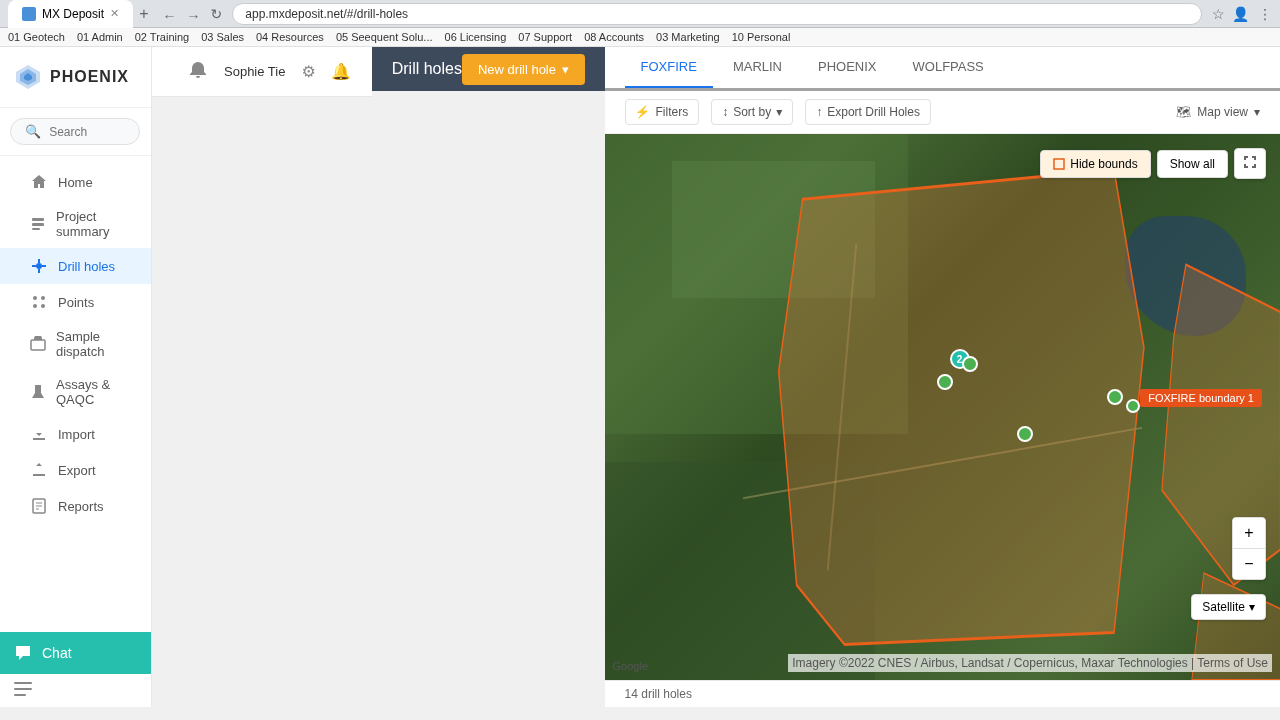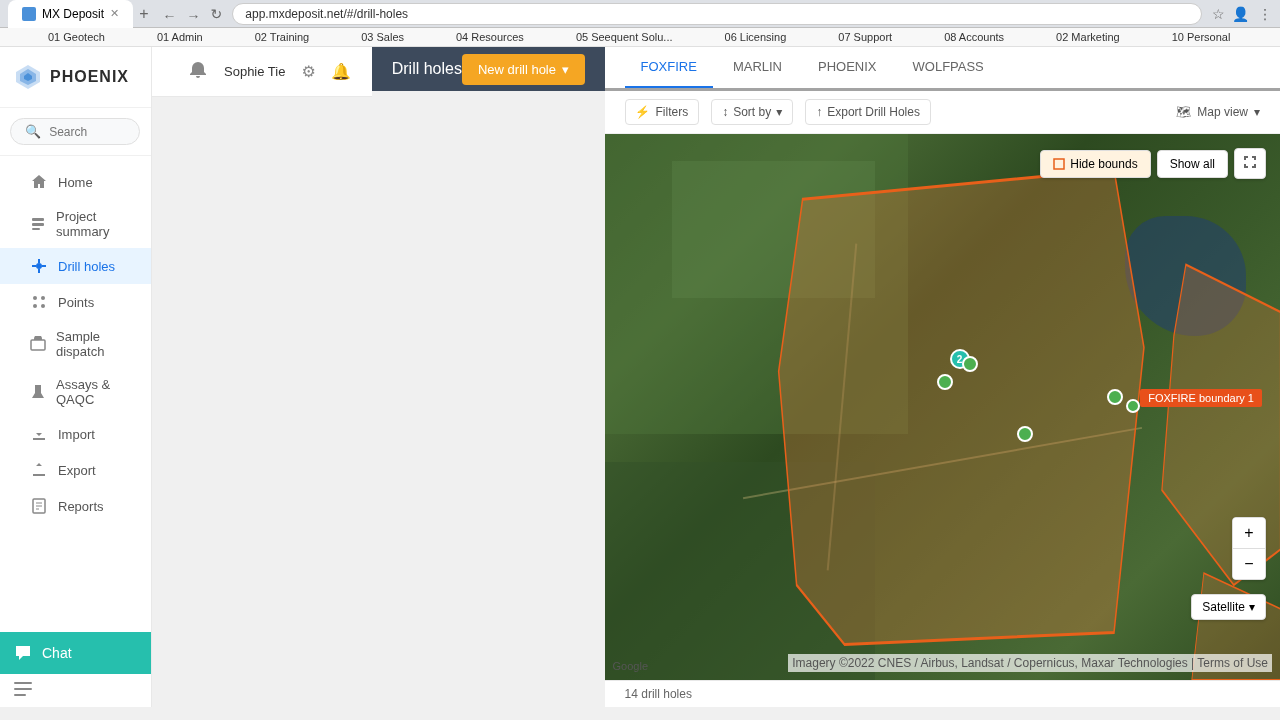--- a/index.html
+++ b/index.html
@@ -12,21 +12,21 @@
     .browser-tab-close { color: #888; font-size: 11px; cursor: pointer; }
     .browser-new-tab { color: #666; font-size: 16px; cursor: pointer; }
     .browser-controls { display: flex; align-items: center; gap: 10px; padding: 4px 0; }
     .browser-nav-btn { color: #666; font-size: 14px; cursor: pointer; background: none; border: none; }
     .browser-address { flex: 1; background: white; border: 1px solid #ccc; border-radius: 20px; padding: 3px 12px; font-size: 12px; color: #333; }
     .browser-icons { display: flex; gap: 8px; align-items: center; }
     .browser-icon { color: #666; font-size: 14px; }
 
     
     .bookmarks-bar { background: #f8f8f8; padding: 3px 8px; display: flex; gap: 12px; border-bottom: 1px solid #e0e0e0; }
-    .bookmark-item { font-size: 11px; color: #333; cursor: pointer; white-space: nowrap; margin-left: 40px; }
+    .bookmark-item { font-size: 11px; color: #333; cursor: pointer; white-space: nowrap; }
 
     
     .app { display: flex; height: calc(720px - 36px - 24px); }
 
     
     .sidebar { width: 152px; background: white; border-right: 1px solid #e8e8e8; display: flex; flex-direction: column; }
     .logo-area { padding: 16px 14px; display: flex; align-items: center; gap: 8px; border-bottom: 1px solid #f0f0f0; }
     .logo-icon { width: 28px; height: 28px; }
     .logo-text { font-size: 16px; font-weight: 700; color: #2d2d2d; letter-spacing: 1px; }
     .nav-items { flex: 1; padding: 8px 0; }
@@ -132,21 +132,21 @@
 <div class="bookmarks-bar">
   <span class="bookmark-item">01 Geotech</span>
   <span class="bookmark-item">01 Admin</span>
   <span class="bookmark-item">02 Training</span>
   <span class="bookmark-item">03 Sales</span>
   <span class="bookmark-item">04 Resources</span>
   <span class="bookmark-item">05 Seequent Solu...</span>
   <span class="bookmark-item">06 Licensing</span>
   <span class="bookmark-item">07 Support</span>
   <span class="bookmark-item">08 Accounts</span>
-  <span class="bookmark-item">02 Marketing</span>
+  <span class="bookmark-item">03 Marketing</span>
   <span class="bookmark-item">10 Personal</span>
 </div>
 
 <div class="app">
 
   <div class="sidebar">
     <div class="logo-area">
 
       <svg class="logo-icon" viewBox="0 0 28 28" fill="none">
         <polygon points="14,2 26,9 26,19 14,26 2,19 2,9" fill="#4a90d9" opacity="0.3"></polygon>

